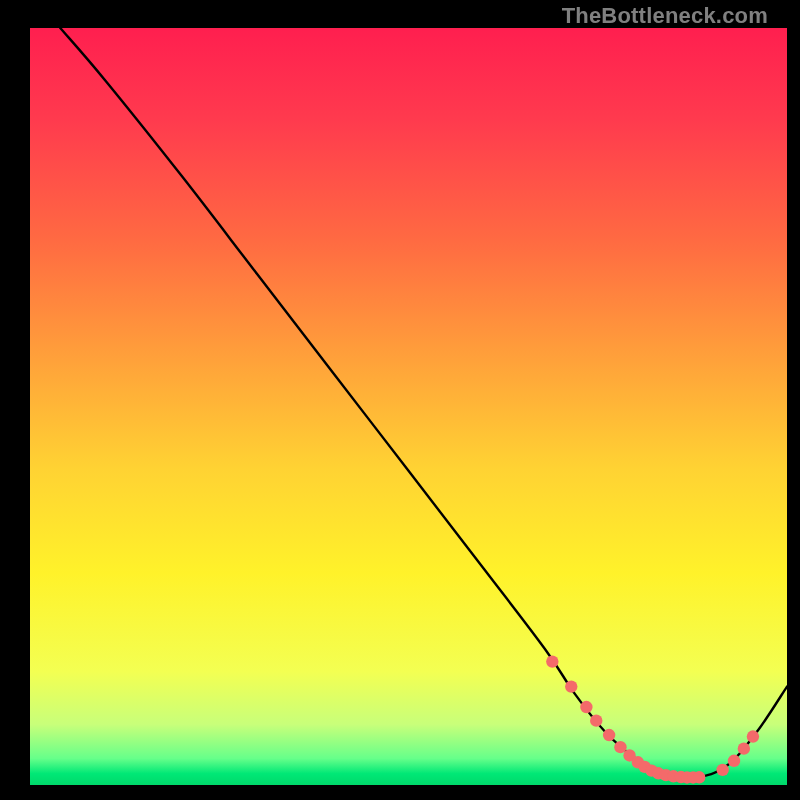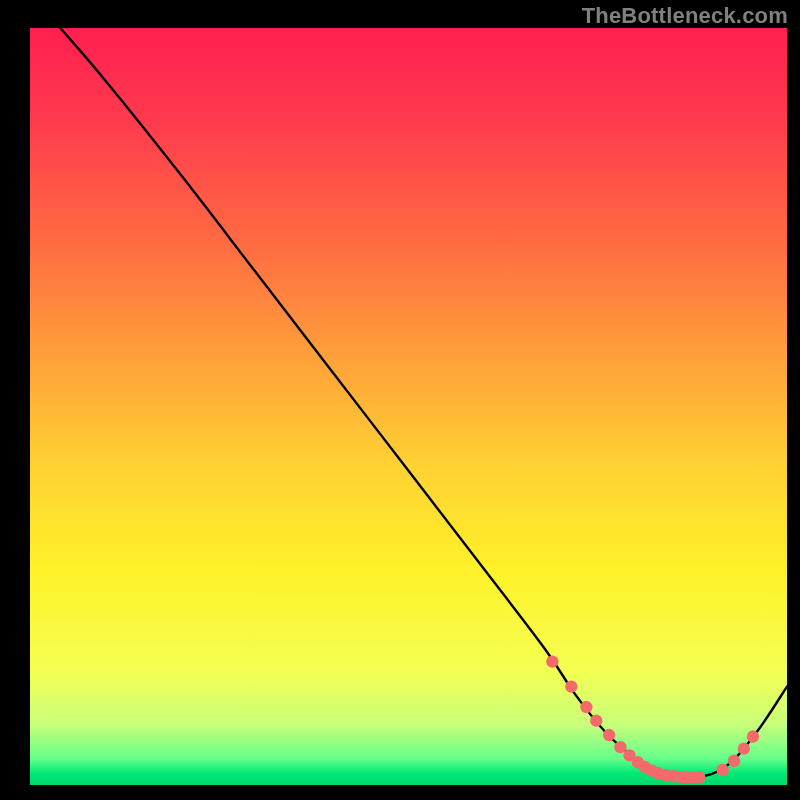--- a/index.html
+++ b/index.html
@@ -7,21 +7,21 @@
     padding: 0;
     width: 800px;
     height: 800px;
     background: #000;
     overflow: hidden;
     font-family: Arial, Helvetica, sans-serif;
   }
   .watermark {
     position: absolute;
     top: 3px;
-    right: 12px;
+    right: 32px;
     color: #808080;
     font-size: 22px;
     font-weight: 600;
     letter-spacing: 0.2px;
     z-index: 10;
   }
   svg {
     position: absolute;
     top: 0;
     left: 0;

